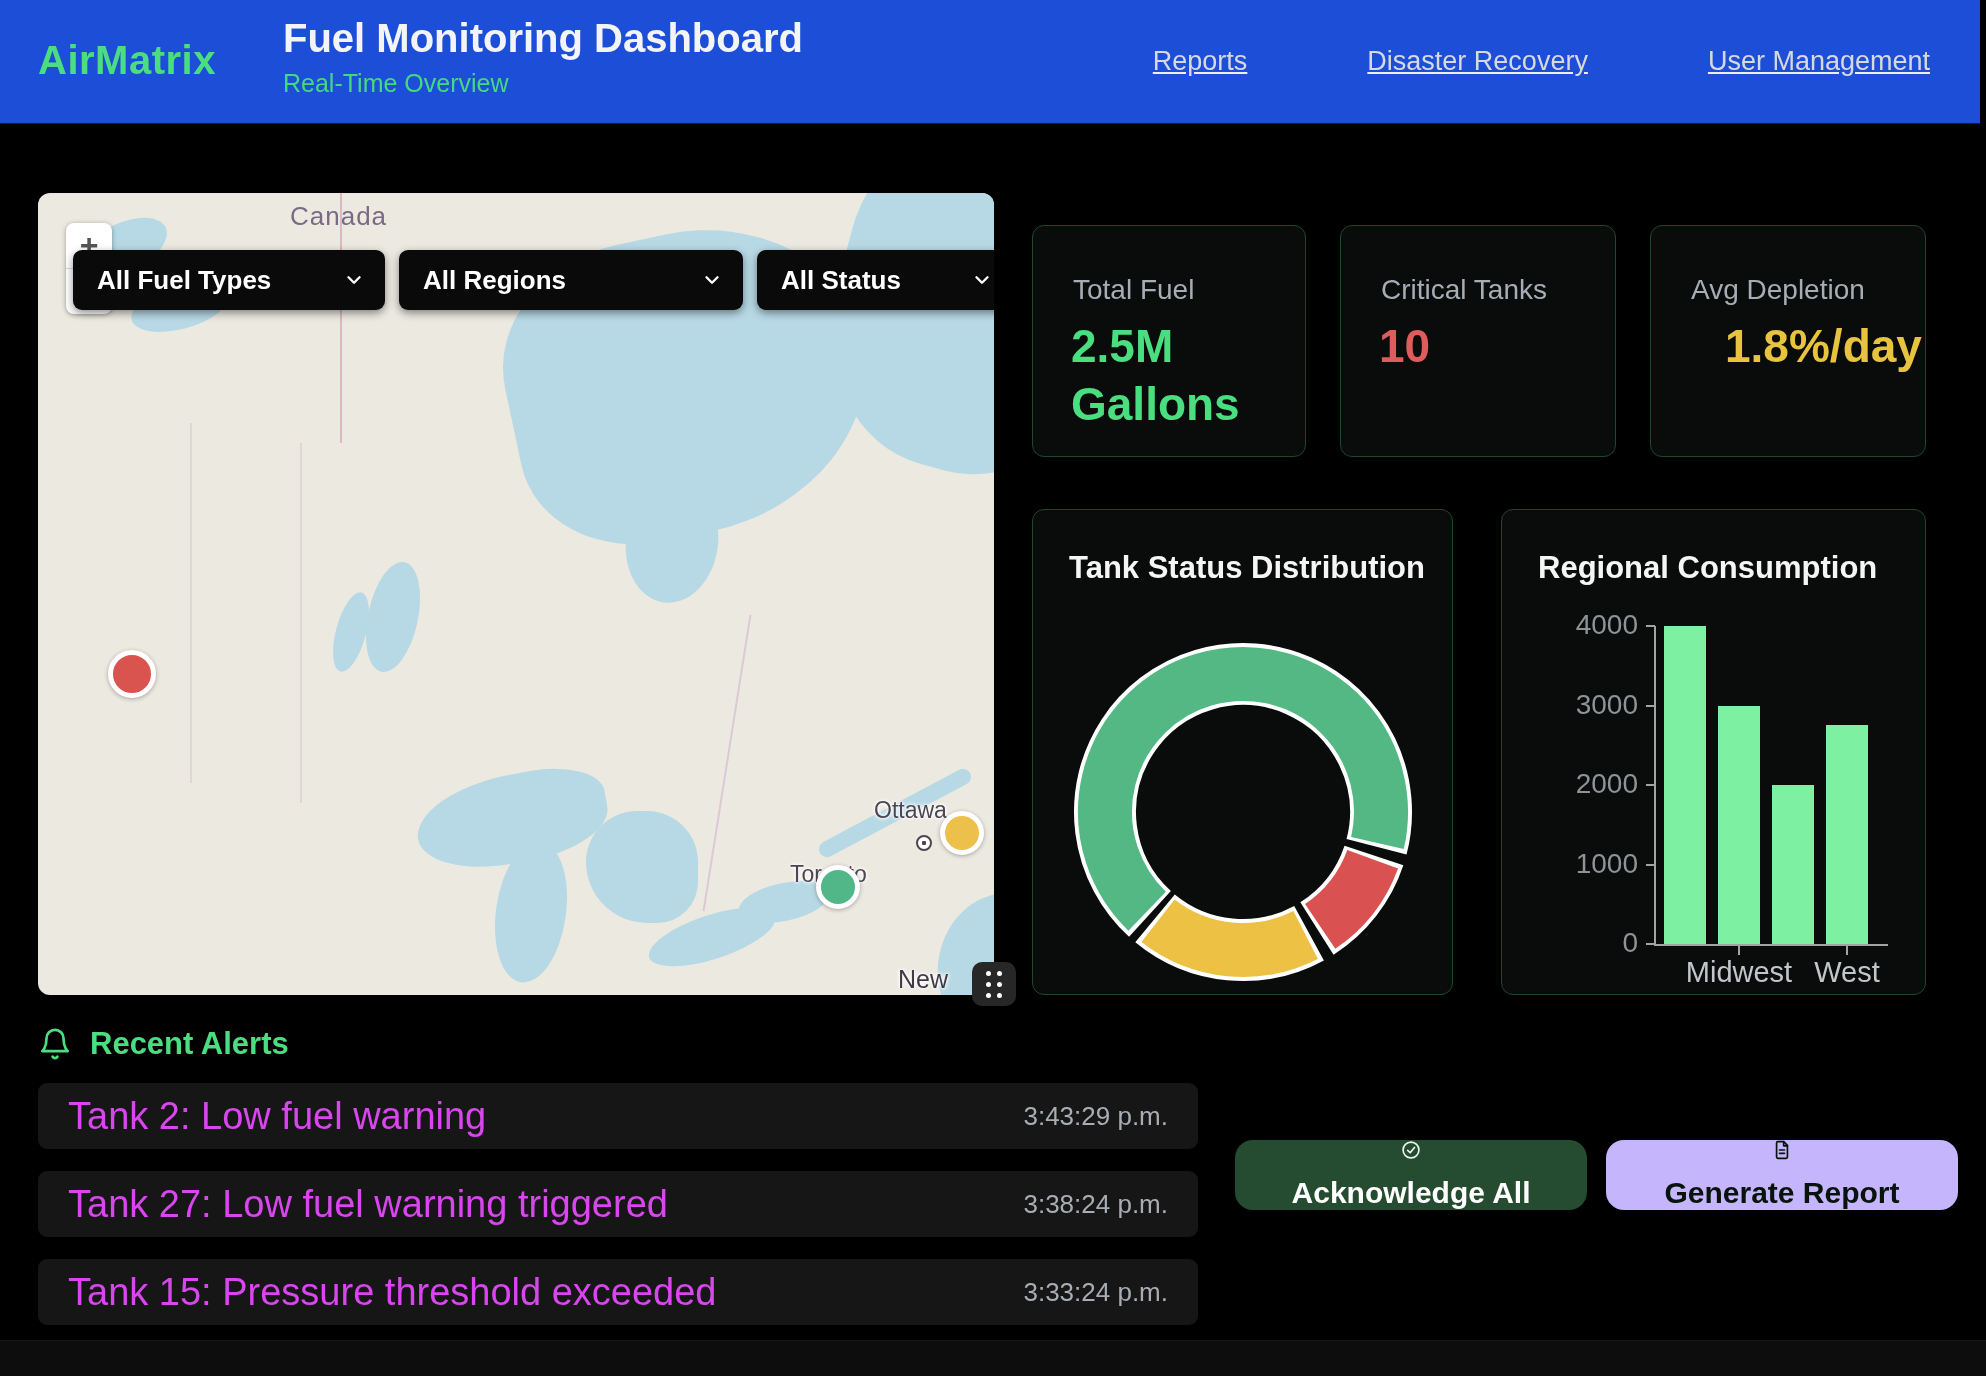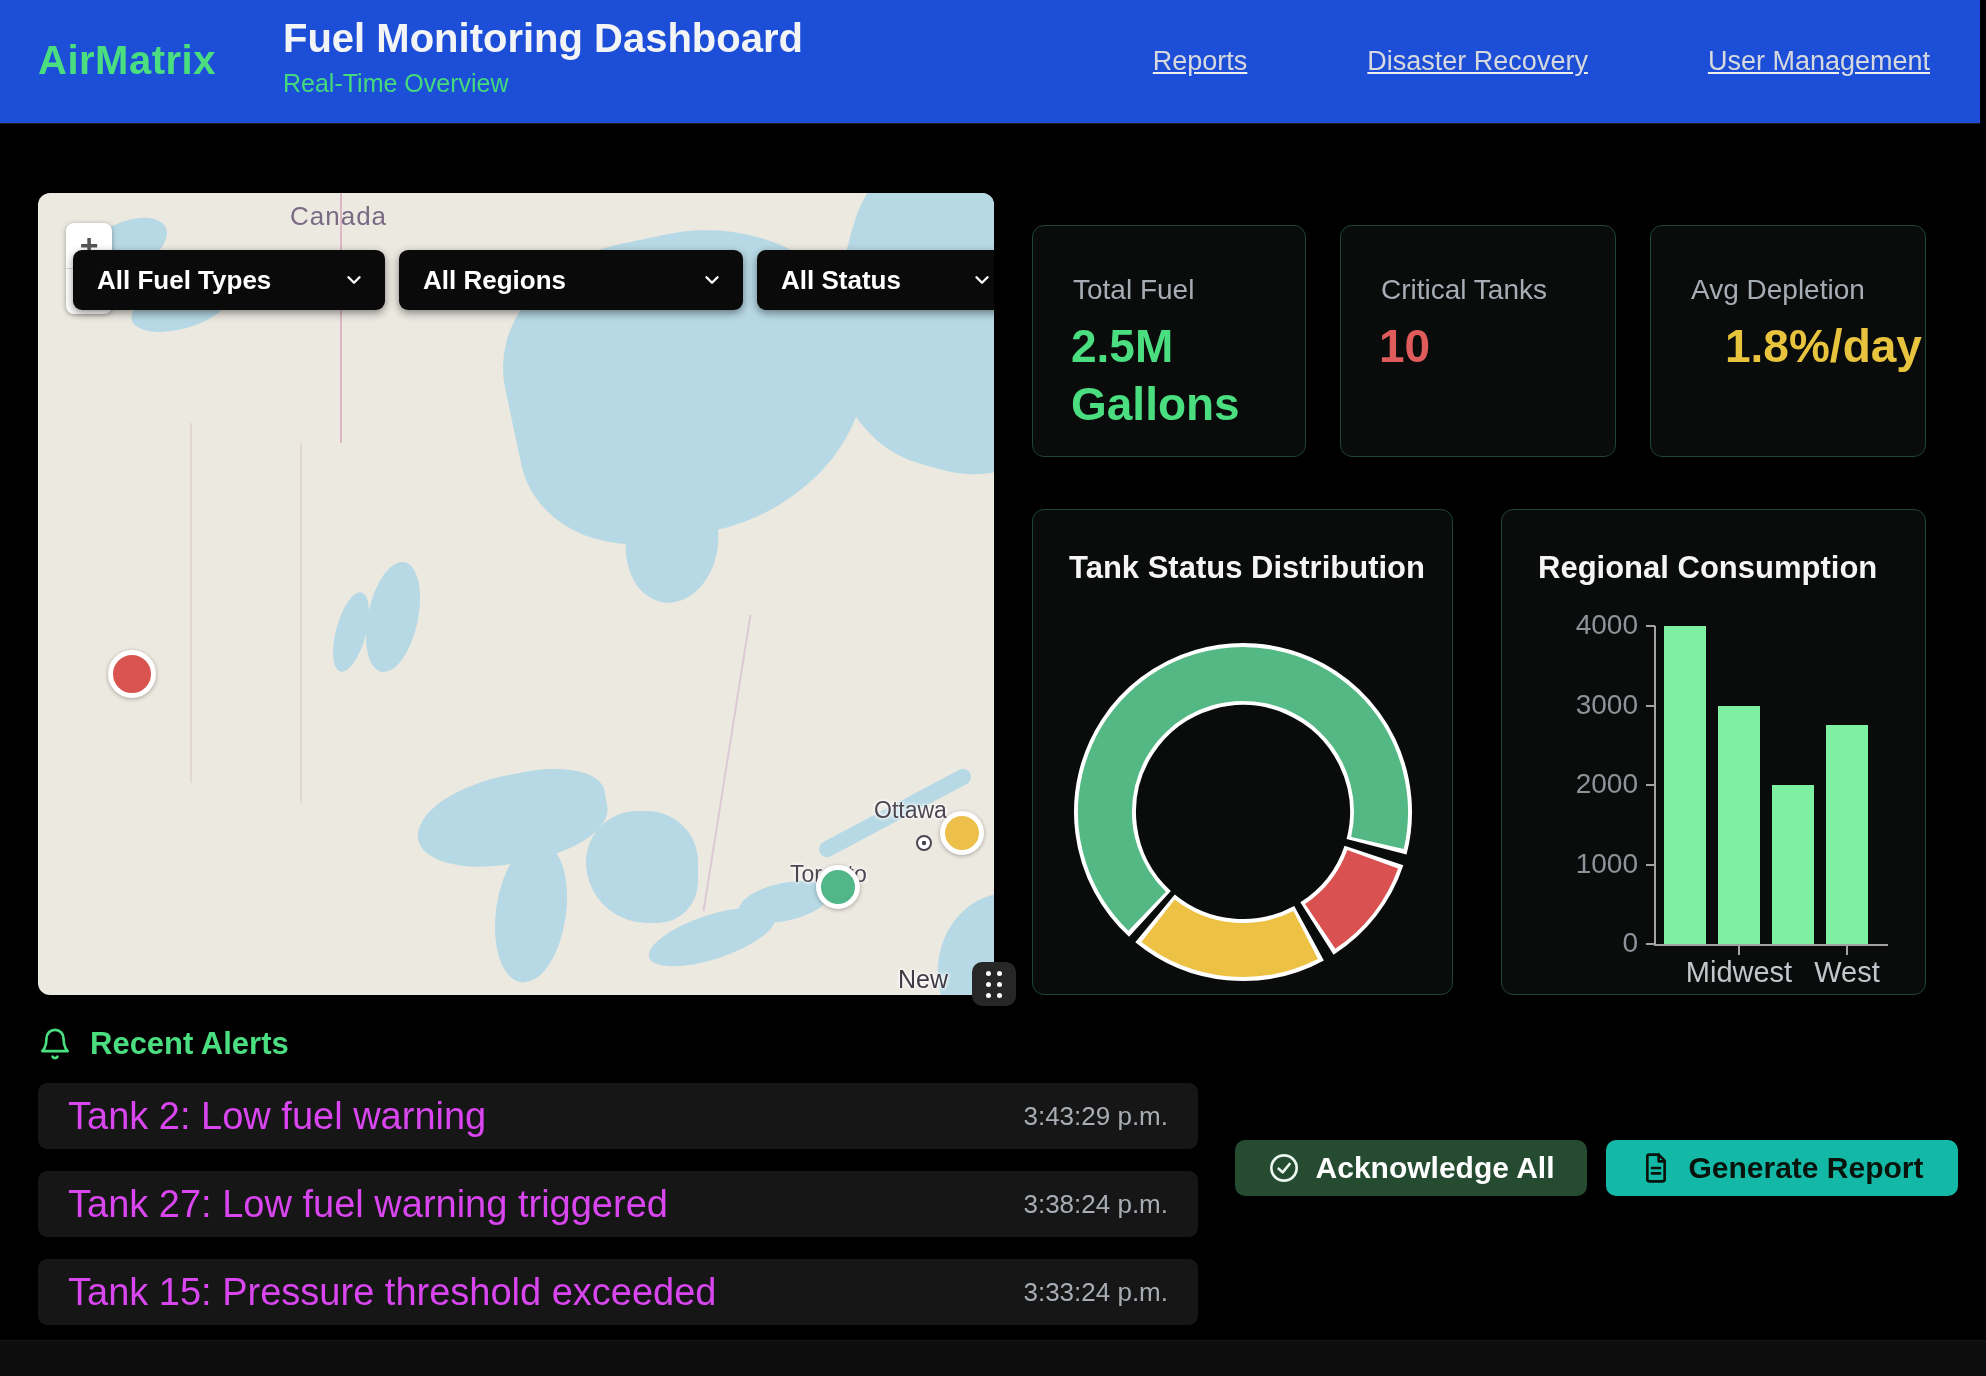--- a/index.html
+++ b/index.html
@@ -67,24 +67,24 @@
 
   
   .alerts-head{position:absolute;left:38px;top:1026px;display:flex;align-items:center;gap:18px;}
   .alerts-title{font-size:31px;font-weight:bold;color:#4ade80;}
   .alert-row{position:absolute;left:38px;width:1160px;height:66px;background:#161616;border-radius:9px;
              display:flex;align-items:center;justify-content:space-between;padding:0 30px;box-sizing:border-box;}
   .alert-msg{font-size:38px;color:#d946ef;}
   .alert-time{font-size:26px;color:#a8adb4;}
 
   
-  .btn{position:absolute;top:1140px;height:56px;border-radius:10px;display:flex;align-items:center;
-       justify-content:center;gap:16px;font-size:30px;font-weight:bold;cursor:pointer;}
+  .btn{position:absolute;top:1140px;height:70px;border-radius:18px;display:flex;align-items:center;
+       justify-content:center;gap:16px;font-size:30px;font-weight:bold;cursor:pointer;flex-direction:column;}
   #ack-btn{left:1235px;width:352px;background:#254b31;color:#fff;}
-  #gen-btn{left:1606px;width:352px;background:#14b8a6;color:#07130b;}
+  #gen-btn{left:1606px;width:352px;background:#c4b5fd;color:#07130b;}
 
   .footer{position:absolute;left:0;top:1340px;width:1986px;height:36px;background:#0d0d0d;border-top:1px solid #181818;}
 </style>
 </head>
 <body>
 
 <div class="header">
   <div class="brand">AirMatrix</div>
   <div class="titleblock">
     <div class="title">Fuel Monitoring Dashboard</div>

